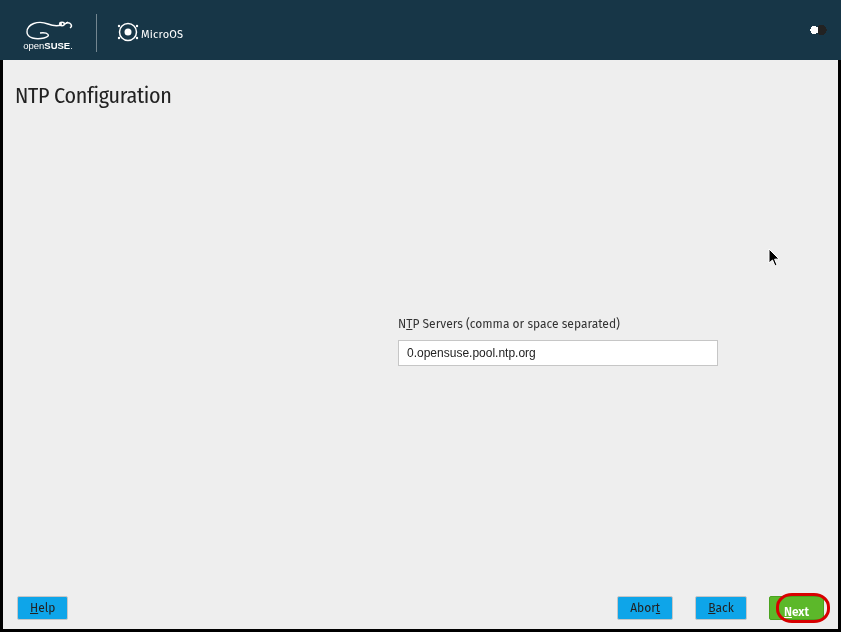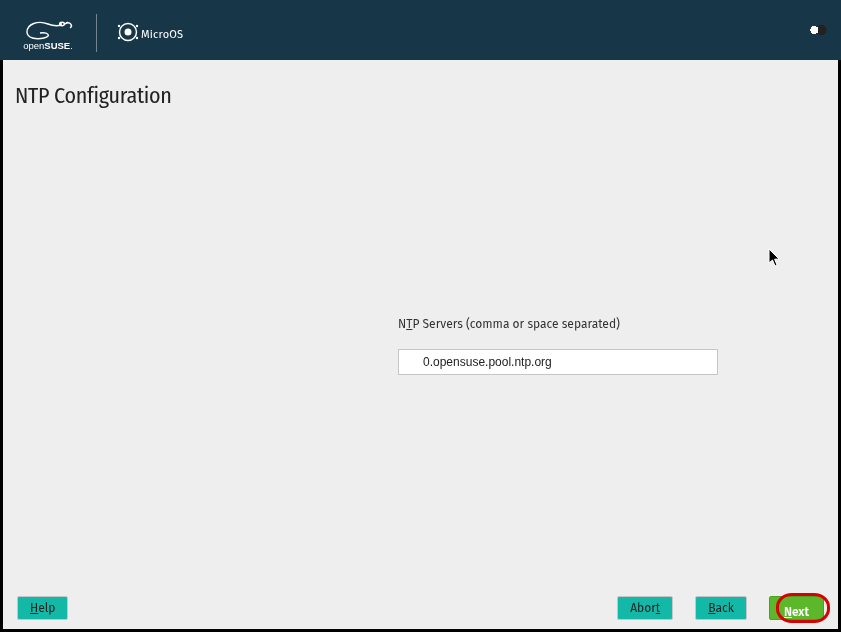--- a/index.html
+++ b/index.html
@@ -80,47 +80,47 @@
     }
     .field-area {
       position: absolute;
       left: 395px;
       top: 257px;
       width: 320px;
     }
     .field-label {
       font-size: 12px;
       color: #333;
-      margin-bottom: 18px;
+      margin-bottom: 9px;
       display: block;
     }
     .field-label .ul { text-decoration: underline; }
     .text-input {
       width: 320px;
       height: 26px;
       border: 1px solid #c6c6c6;
       background: #fff;
       font-size: 12px;
-      padding: 0 24px;
+      padding: 0 8px;
       color: #222;
       outline: none;
     }
     .footer {
       position: absolute;
       left: 0; right: 0; bottom: 0;
       height: 42px;
       display: flex;
       align-items: center;
       padding: 0 14px;
     }
     .btn {
       height: 24px;
       padding: 0 12px;
       font-size: 12px;
-      background: #14b8a6;
+      background: #0ea5e9;
       border: 1px solid #c6c6c6;
       border-radius: 2px;
       cursor: pointer;
       color: #222;
       font-family: inherit;
     }
     .btn .ul { text-decoration: underline; }
     .footer-right {
       margin-left: auto;
       display: flex;

